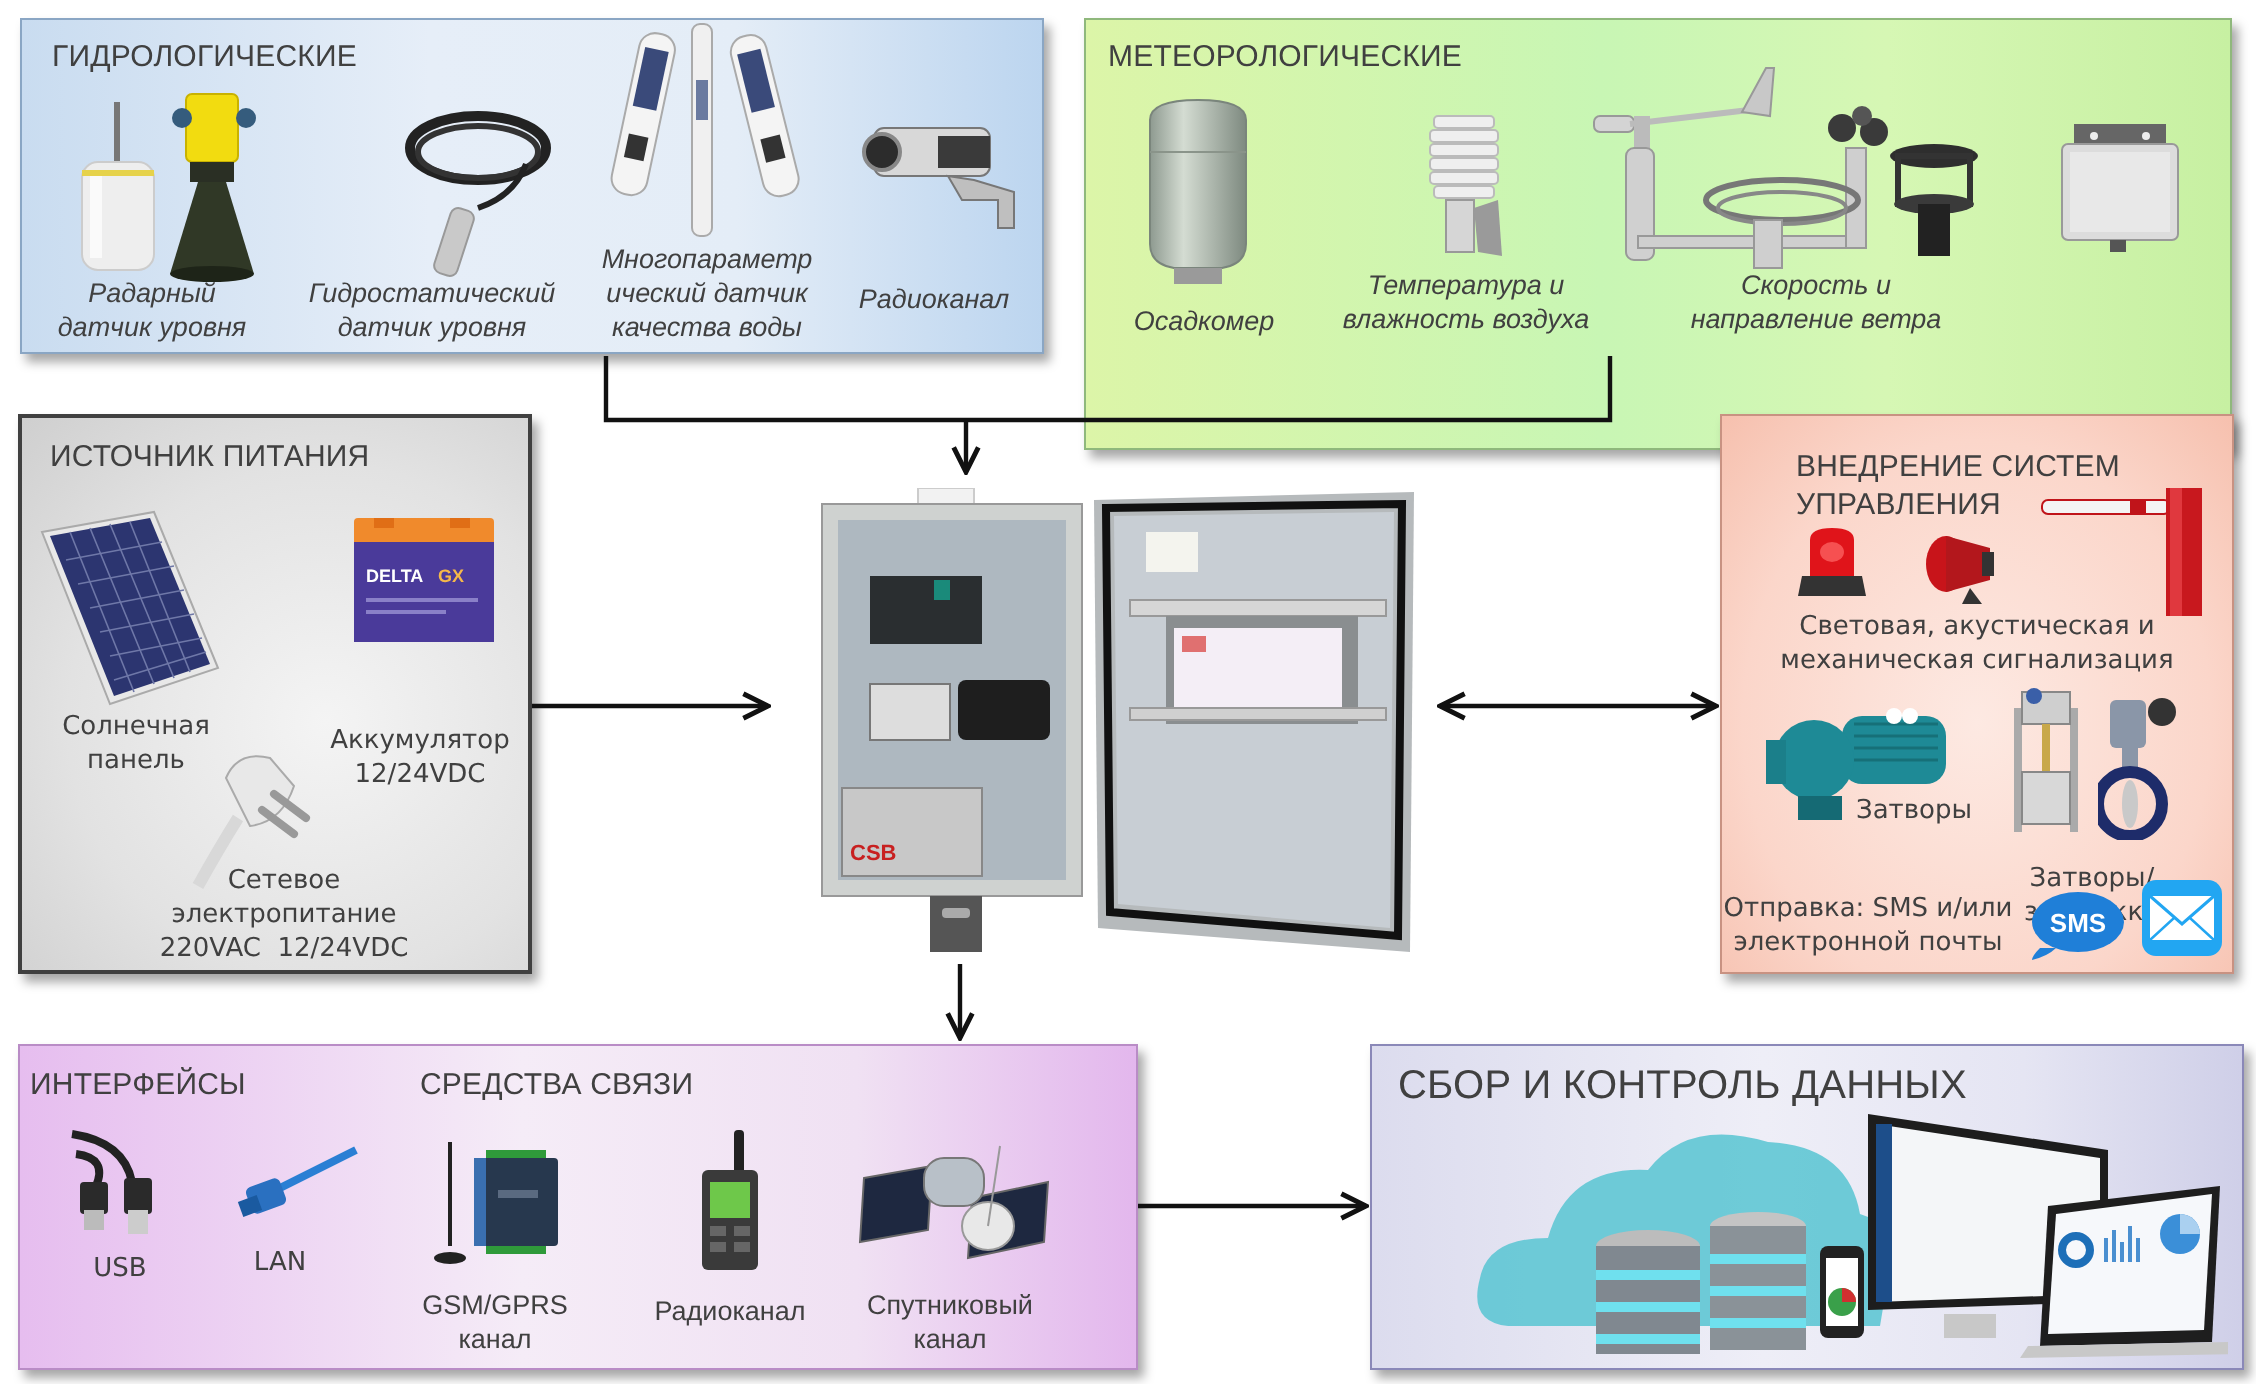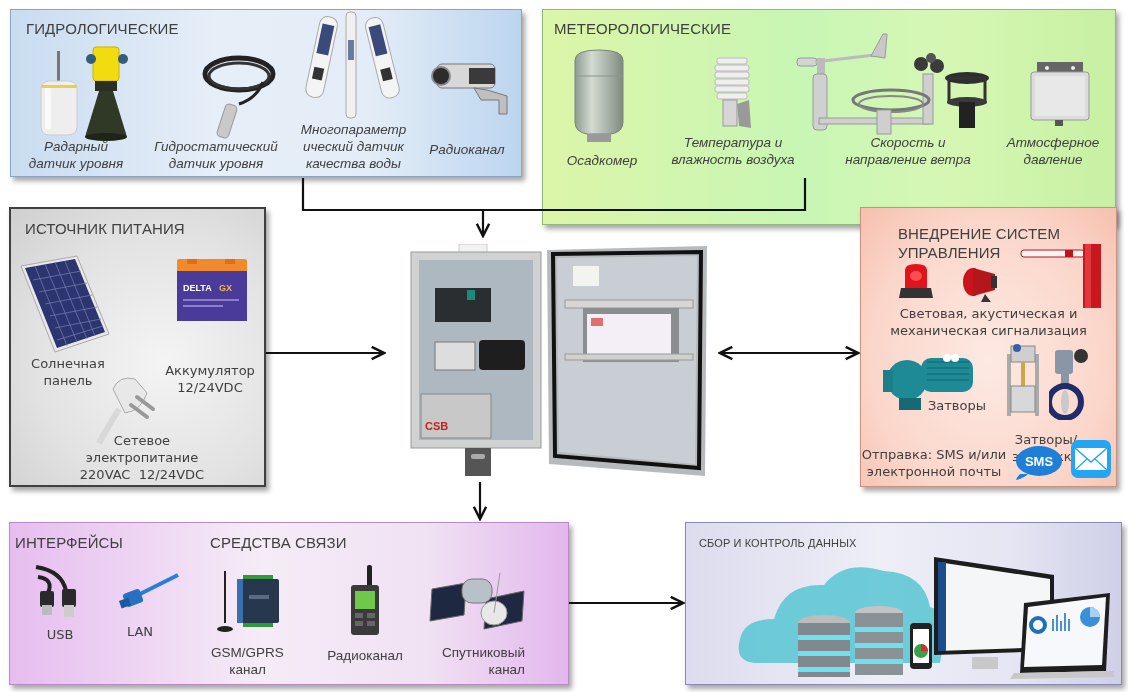--- a/index.html
+++ b/index.html
@@ -166,24 +166,20 @@
 
   <div class="lbl it" style="left:14px;top:142px;width:90px;">Осадкомер</div>
   <div class="lbl it" style="left:115px;top:124px;width:150px;">
     <div>Температура и</div>
       <div>влажность воздуха</div>
   </div>
   <div class="lbl it" style="left:290px;top:124px;width:150px;font-style:italic;">
     <div>Скорость и</div>
       <div>направление ветра</div>
   </div>
-  <div class="lbl it" style="left:455px;top:124px;width:110px;">
-    <div>Атмосферное</div>
-      <div>давление</div>
-  </div>
 </div>
 
 <div id="box-power" class="box">
   <div class="box-title" style="left:14px;top:11px;">ИСТОЧНИК ПИТАНИЯ</div>
 
   <svg class="pic" style="left:4px;top:45px;" width="100" height="100">
     <path d="M6 12 L62 2 L94 80 L40 98 Z" fill="#e8e8e8" stroke="#aaa"></path>
     <path d="M10 14 L60 5 L90 78 L42 94 Z" fill="#2c3570"></path>
     <g stroke="#6f78a8" stroke-width="0.8">
       <line x1="18" y1="26" x2="66" y2="17"></line>
@@ -358,28 +354,28 @@
     <rect x="34" y="10" width="30" height="24" rx="10" fill="#b8c0c8" stroke="#777"></rect>
     <ellipse cx="66" cy="44" rx="13" ry="12" fill="#e8e8e8" stroke="#999"></ellipse>
     <line x1="66" y1="44" x2="72" y2="4" stroke="#999"></line>
   </svg>
 
   <div class="lbl" style="left:195px;top:121px;width:85px;">
     <div>GSM/GPRS</div>
       <div>канал</div>
   </div>
   <div class="lbl" style="left:310px;top:124px;width:90px;">Радиоканал</div>
-  <div class="lbl" style="left:415px;top:121px;width:100px;text-align:right;">
+  <div class="lbl" style="left:415px;top:121px;width:100px;">
     <div>Спутниковый</div>
       <div>канал</div>
   </div>
 </div>
 
 <div id="box-data" class="box">
-  <div class="box-title" style="left:13px;top:11px;font-size:11px;">СБОР И КОНТРОЛЬ ДАННЫХ</div>
+  <div class="box-title" style="left:13px;top:11px;font-size:20px;">СБОР И КОНТРОЛЬ ДАННЫХ</div>
 
   <svg class="pic" style="left:48px;top:30px;" width="380" height="128">
     <path d="M20 110 Q0 108 6 86 Q10 66 40 66 Q50 30 90 32 Q110 6 150 18 Q190 20 196 54 Q216 60 210 86 L206 110 Z" fill="#5fc6d4" opacity="0.9"></path>
     <g>
       <ellipse cx="90" cy="70" rx="26" ry="8" fill="#bcbcbc"></ellipse>
       <rect x="64" y="70" width="52" height="54" fill="#808890"></rect>
       <rect x="64" y="82" width="52" height="5" fill="#6fe0ee"></rect>
         <rect x="64" y="98" width="52" height="5" fill="#6fe0ee"></rect>
         <rect x="64" y="114" width="52" height="5" fill="#6fe0ee"></rect>
       <ellipse cx="145" cy="60" rx="24" ry="7" fill="#c4c4c4"></ellipse>

